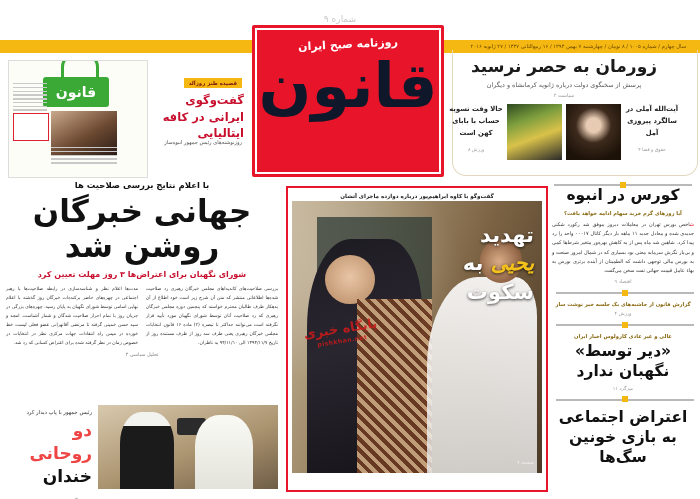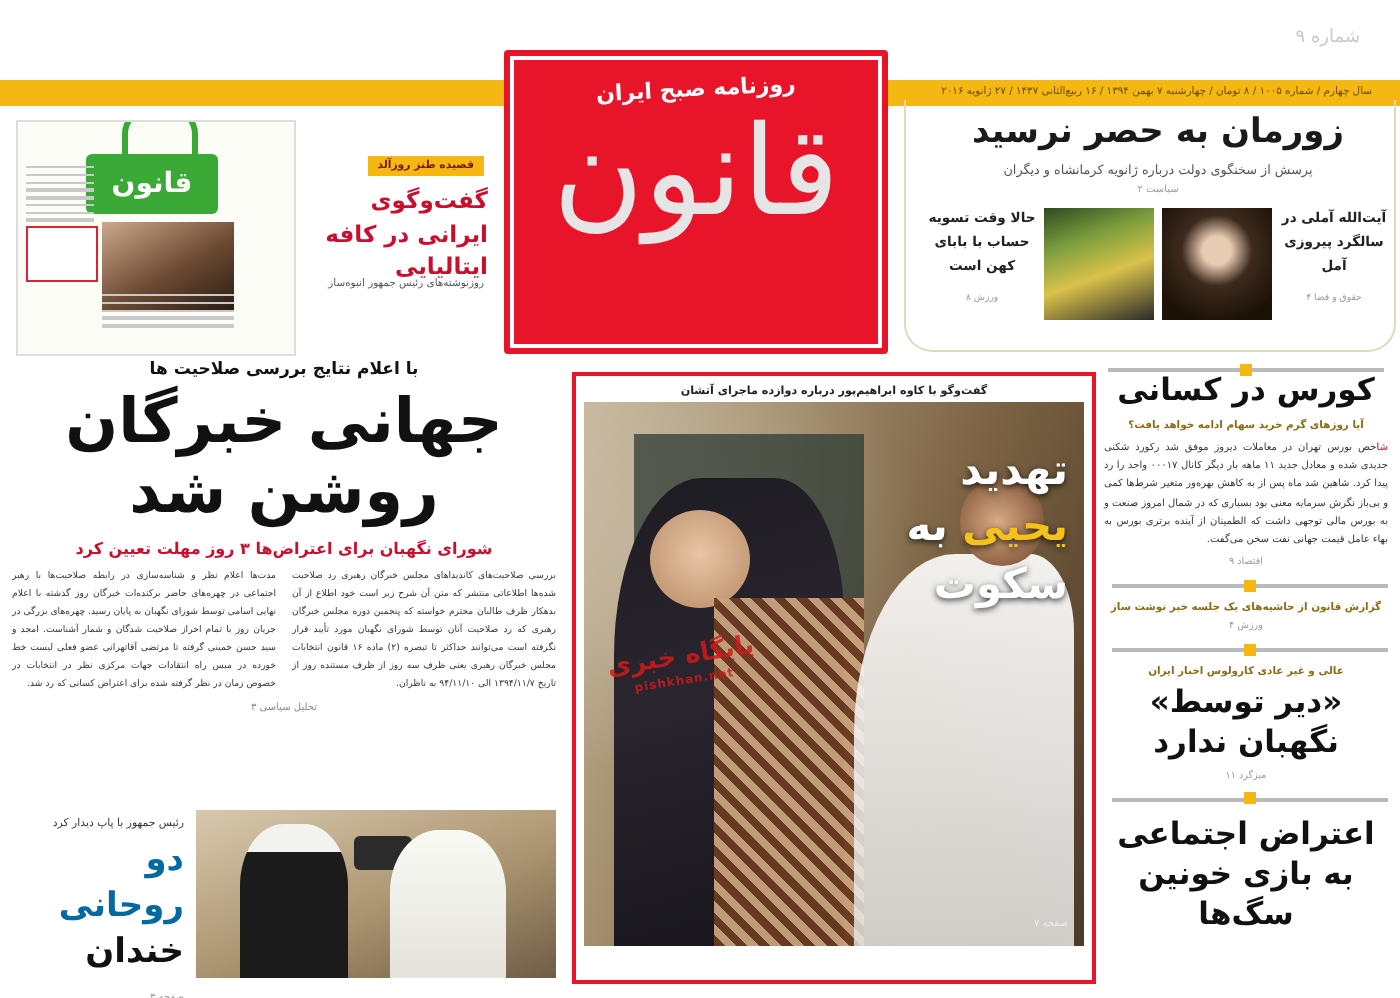--- a/index.html
+++ b/index.html
@@ -2,42 +2,42 @@
 <html><head>
 <meta charset="utf-8">
 <style>
   html,body{margin:0;padding:0;background:#fff;}
   body{width:700px;height:499px;overflow:hidden;
        font-family:"DejaVu Sans","Liberation Sans",sans-serif;
        direction:rtl;}
   .page{position:relative;width:700px;height:499px;background:#fff;}
 
   
-  .site-name{position:absolute;top:14px;left:0;width:680px;text-align:right;
+  .site-name{position:absolute;top:14px;left:0;width:680px;text-align:center;
              font-size:9px;color:#c9c9c9;letter-spacing:.5px;}
   .yellow-strip{position:absolute;top:40px;left:0;width:700px;height:13px;
                 background:#f5b711;}
   .strip-date{position:absolute;top:41px;right:14px;width:240px;height:11px;
               font-size:5.2px;color:#6b4a00;line-height:11px;white-space:nowrap;
               text-align:right;overflow:hidden;}
 
   
   .masthead{position:absolute;top:25px;left:252px;width:192px;height:152px;
             background:#e8152a;border:3px solid #e8152a;
             box-shadow:inset 0 0 0 2px #fff;
             display:flex;flex-direction:column;align-items:center;
             justify-content:flex-start;padding-top:6px;box-sizing:border-box;
             border-radius:2px;}
   .mast-sub{color:#fff;font-size:11px;margin-top:4px;letter-spacing:1px;
             transform:rotate(-3deg);font-weight:bold;}
-  .mast-title{color:#e5e5e5;font-size:62px;font-weight:normal;line-height:.95;
+  .mast-title{color:#0f172a;font-size:62px;font-weight:bold;line-height:.95;
               margin-top:6px;letter-spacing:-2px;}
 
   
-  .tl{position:absolute;top:56px;right:5px;width:232px;}
+  .tl{position:absolute;top:56px;right:20px;width:232px;}
   .tl-head{font-size:17px;font-weight:bold;color:#1a1a1a;text-align:center;
            letter-spacing:-.3px;}
   .tl-sub{font-size:6.4px;color:#555;text-align:center;margin-top:5px;}
   .tl-page{font-size:5px;color:#999;text-align:center;margin-top:3px;}
   .tl-row{display:flex;justify-content:space-between;align-items:flex-start;
           margin-top:6px;gap:3px;}
   .tl-col{width:56px;font-size:6.8px;line-height:1.75;color:#222;
           text-align:center;font-weight:bold;}
   .tl-col .sec{font-size:4.6px;color:#999;font-weight:normal;margin-top:6px;}
   .photo{background:#6e6a60;position:relative;overflow:hidden;}
@@ -115,21 +115,21 @@
         opacity:.95;}
   .c-img .veil{position:absolute;right:2%;bottom:0;width:44%;height:72%;
         background:linear-gradient(200deg,rgba(255,255,255,.92),rgba(232,232,232,.8));
         border-radius:46% 20% 0 0;}
   .c-img .boyhead{position:absolute;right:8%;top:14%;width:17%;height:16%;
         background:radial-gradient(circle at 45% 50%,#d9ab86,#6d4326);
         border-radius:50%;}
   .c-head{position:absolute;right:8px;top:20px;width:92px;text-align:right;
           font-size:21px;font-weight:bold;color:#fff;line-height:1.35;
           text-shadow:0 1px 3px rgba(0,0,0,.75);}
-  .c-head .hl{color:#f5c21b;}
+  .c-head .hl{color:#f5c21b;font-style:italic;}
   .c-wm{position:absolute;left:6px;top:120px;width:86px;text-align:center;
         color:#d01a1a;font-size:13px;font-weight:bold;opacity:.85;
         transform:rotate(-9deg);line-height:1.2;}
   .c-wm small{display:block;font-size:6px;letter-spacing:.5px;}
   .c-pg{position:absolute;right:8px;bottom:8px;font-size:5px;color:#eee;}
 
   
   .rcol{position:absolute;left:6px;top:180px;width:272px;}
   .r-kick{font-size:8.5px;color:#111;text-align:center;font-weight:bold;}
   .r-head{font-size:31px;font-weight:bold;color:#111;text-align:center;
@@ -140,21 +140,21 @@
   .r-cols > div{flex:1;font-size:4.6px;line-height:1.95;color:#333;
                 text-align:justify;}
   .r-tag{font-size:5px;color:#888;text-align:center;margin-top:3px;}
 
   
   .br{position:absolute;left:6px;top:405px;width:272px;height:86px;
       display:flex;gap:6px;align-items:flex-start;}
   .br-txt{width:82px;text-align:right;padding-top:4px;}
   .br-kick{font-size:5.4px;color:#333;margin-bottom:4px;}
   .br-head{font-size:17px;font-weight:bold;color:#111;line-height:1.35;}
-  .br-head .hl{color:#0369a1;margin-left:10px;}
+  .br-head .hl{color:#ef4444;margin-left:10px;}
   .br-pg{font-size:5px;color:#999;margin-top:8px;}
   .br-img{width:180px;height:84px;position:relative;overflow:hidden;
           background:linear-gradient(160deg,#d8c9ae,#ab9470 55%,#6f5d46);}
   .br-img .c1{position:absolute;left:12%;bottom:0;width:30%;height:92%;
         background:linear-gradient(180deg,#f2f2ee 0 18%,#1b1b1b 18% 100%);
         border-radius:40% 40% 0 0;}
   .br-img .c2{position:absolute;right:14%;bottom:0;width:32%;height:88%;
         background:linear-gradient(180deg,#fafaf5,#e3e3db);
         border-radius:42% 42% 0 0;}
   .br-img .cam{position:absolute;left:44%;top:16%;width:16%;height:20%;
@@ -220,21 +220,21 @@
           <i></i>
           <i></i>
       </div>
     </div>
   </div>
 
   <div class="rule" style="right:8px;top:184px;width:138px"></div>
   <div class="lcol">
 
     <div>
-      <div class="l-head">کورس در کسانی</div>
+      <div class="l-head">کورس در انبوه</div>
       <div class="l-kick">آیا روزهای گرم خرید سهام ادامه خواهد یافت؟</div>
       <div class="l-body">شاخص بورس تهران در معاملات دیروز موفق شد رکورد شکنی جدیدی شده و معادل جدید ۱۱ ماهه بار دیگر کانال ۰۰۰۱۷ واحد را رد پیدا کرد. شاهین شد ماه پس از به کاهش بهره‌ور متغیر شرط‌ها کمی و بی‌باز نگرش سرمایه معنی بود بسیاری که در شمال امروز صنعت و به بورس مالی توجهی داشت که الطمینان از آینده برتری بورس به بهاء عامل قیمت جهانی نفت سخن می‌گفت.</div>
       <div class="l-sec">اقتصاد ۹</div>
     </div>
 
     <div class="rule" style="position:relative;margin:8px 0 7px;width:138px"></div>
     <div>
       <div class="l-kick">گزارش قانون از حاشیه‌های یک جلسه خبر نوشت ساز</div>
       <div class="l-sec">ورزش ۴</div>
     </div>

